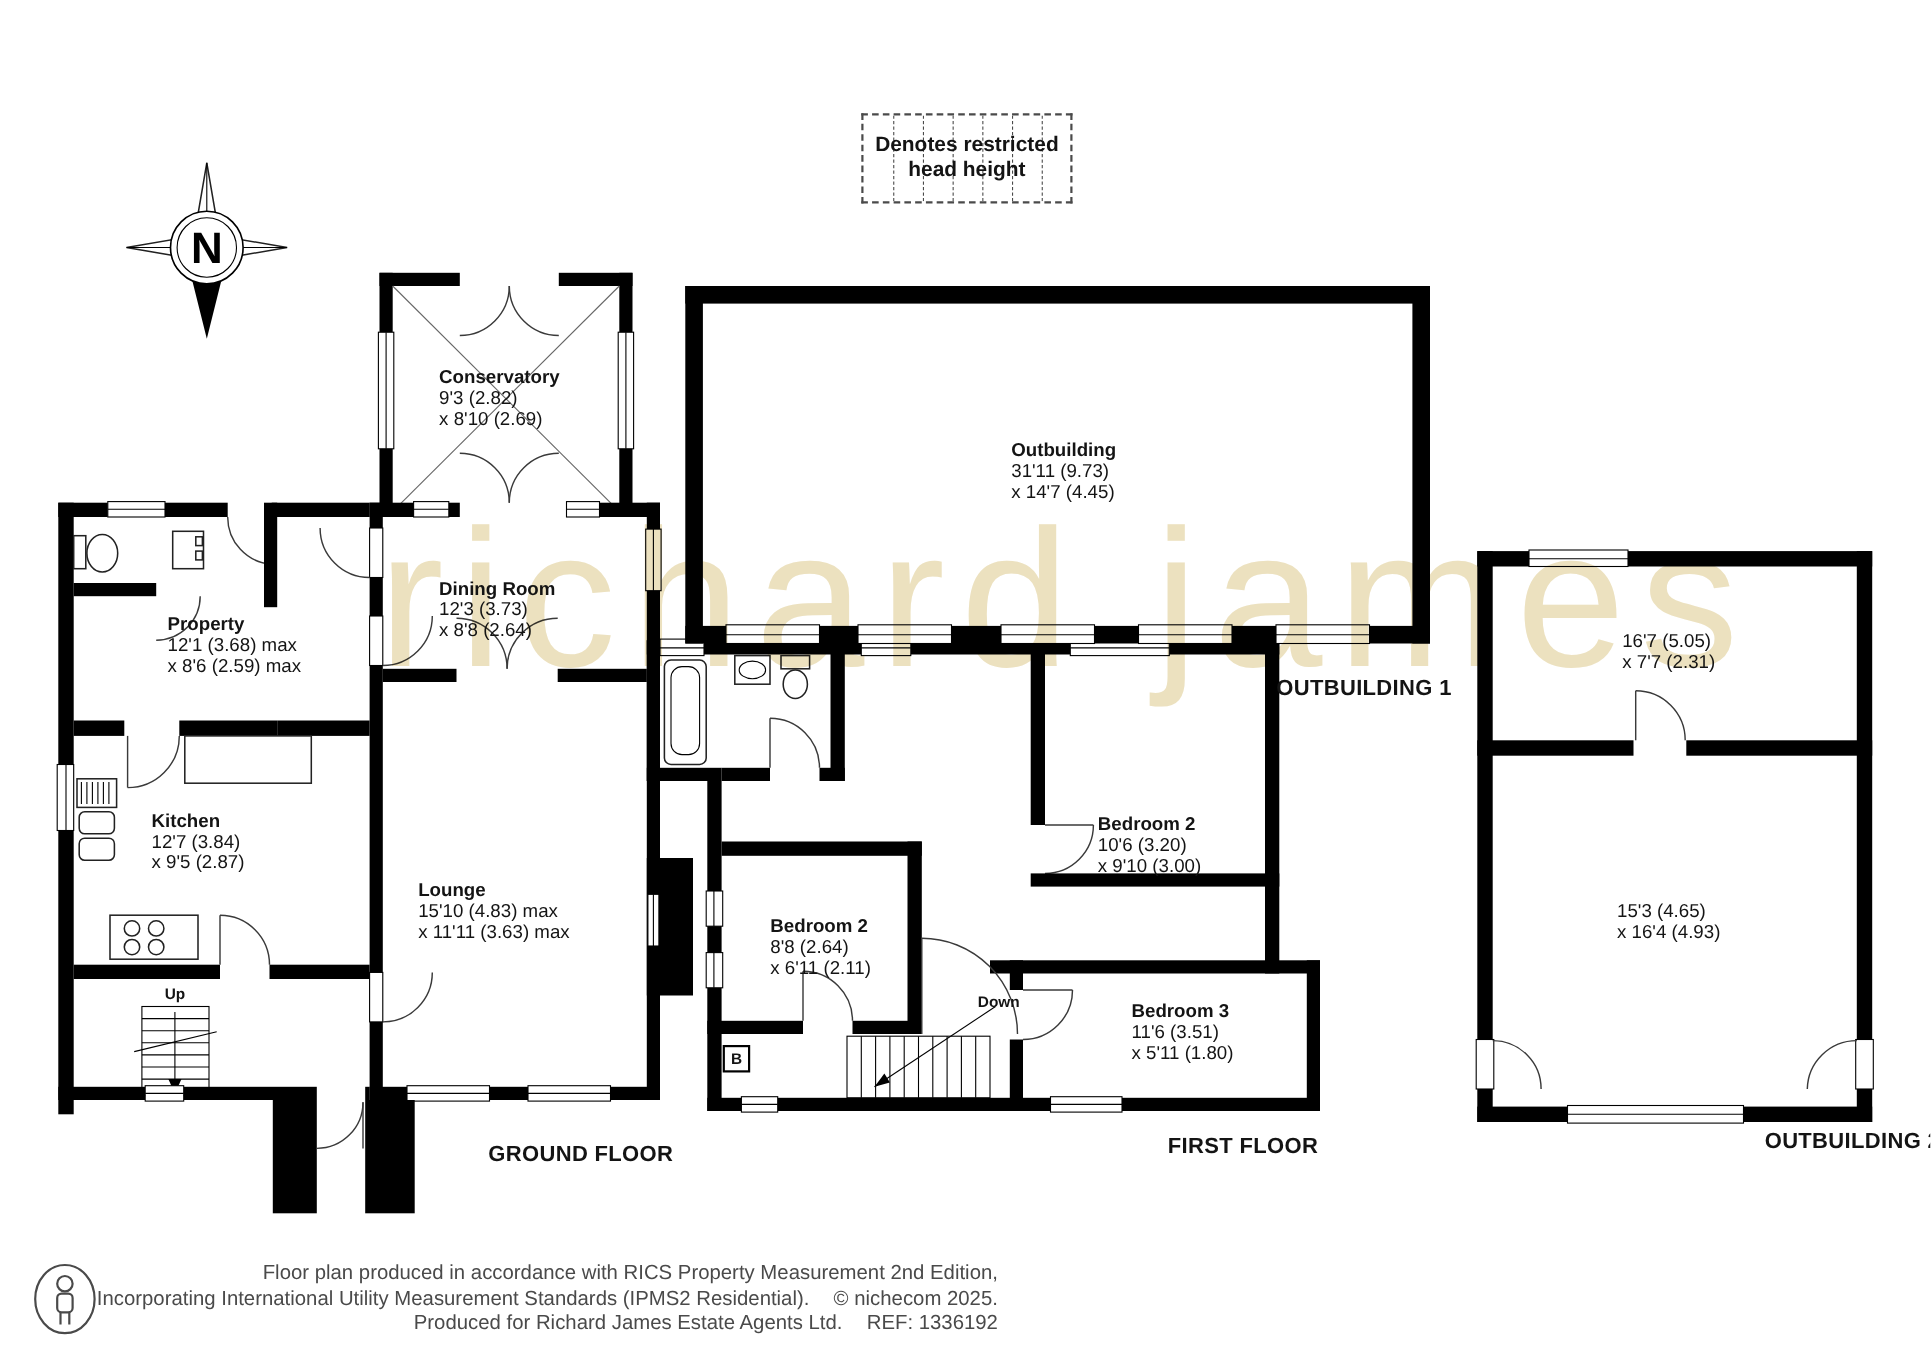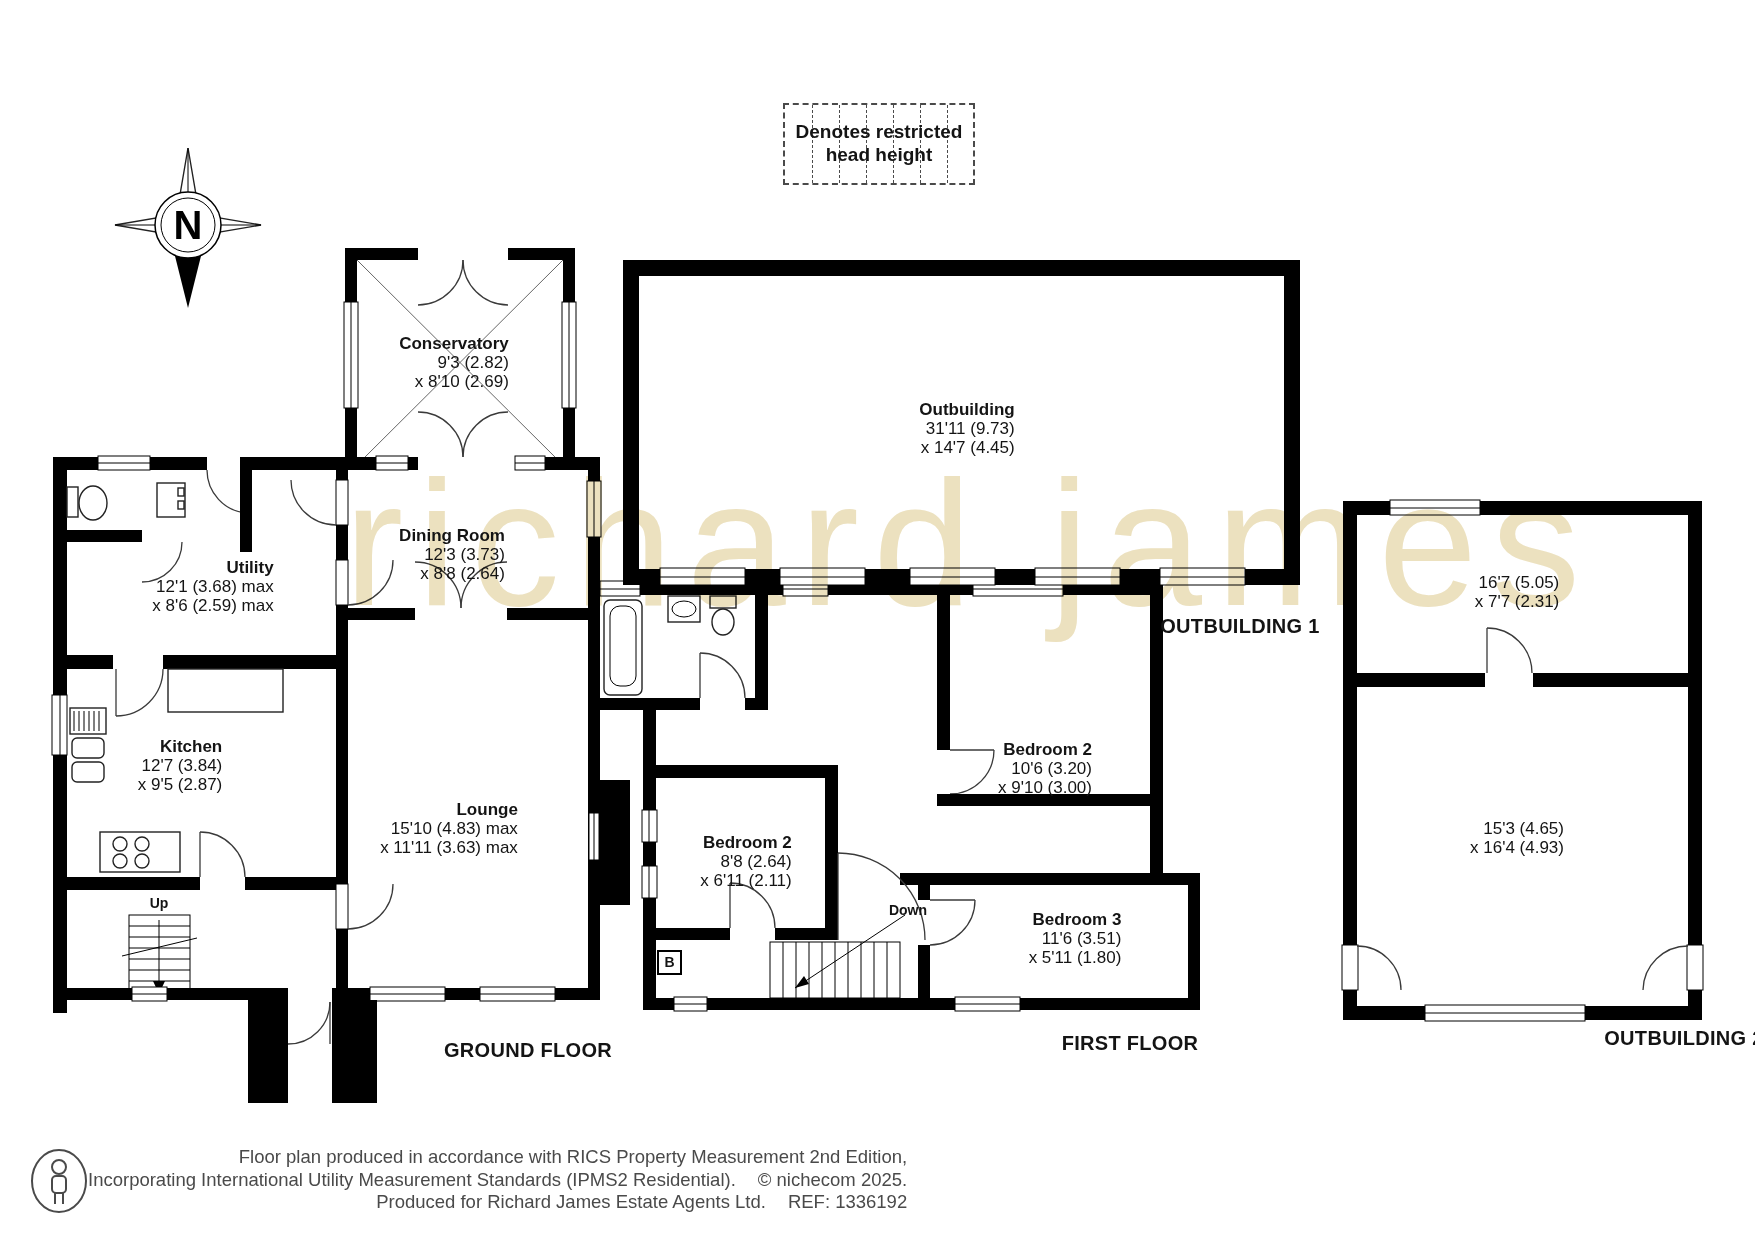--- a/index.html
+++ b/index.html
@@ -5,21 +5,21 @@
   html,body{margin:0;padding:0;background:#fff;}
   .canvas{position:relative;width:1755px;height:1241px;background:#ffffff;overflow:hidden;
           font-family:"Liberation Sans",sans-serif;color:#141414;}
   svg{position:absolute;z-index:2;}
   .wall{fill:#000;}
   .win{fill:#fff;stroke:#000;stroke-width:1;}
   .tl{stroke:#000;stroke-width:1;fill:none;}
   .arc{stroke:#3a3a3a;stroke-width:1.3;fill:none;}
   .fix{fill:#fff;stroke:#222;stroke-width:1.4;}
   .diag{stroke:#666;stroke-width:1;fill:none;}
-  .room-label{position:absolute;transform:translate(-50%,-50%);text-align:right;font-size:17px;
+  .room-label{position:absolute;transform:translate(-50%,-50%);text-align:left;font-size:17px;
               line-height:19px;white-space:nowrap;z-index:7;}
   .room-name{font-weight:700;}
   .floor-title{position:absolute;transform:translate(-50%,-50%);font-weight:700;font-size:20px;
                letter-spacing:.3px;white-space:nowrap;z-index:7;}
   .small-label{position:absolute;transform:translate(-50%,-50%);font-weight:700;font-size:14px;z-index:7;}
   .header-block{position:absolute;top:18px;right:36px;text-align:right;font-size:26px;line-height:32px;
                 color:#1c1c1c;z-index:7;}
   .header-disclaimer{font-size:18px;margin-top:8px;}
   .legend-box{position:absolute;left:783px;top:103px;width:192px;height:82px;border:2px dashed #4a4a4a;
               box-sizing:border-box;text-align:center;z-index:7;overflow:hidden;}
@@ -308,21 +308,21 @@
     <div class="room-name">Conservatory</div>
     <div>9'3 (2.82)</div>
     <div>x 8'10 (2.69)</div>
   </div>
   <div class="room-label" style="left:452px;top:554px">
     <div class="room-name">Dining Room</div>
     <div>12'3 (3.73)</div>
     <div>x 8'8 (2.64)</div>
   </div>
   <div class="room-label" style="left:213px;top:586px">
-    <div class="room-name">Utility</div>
+    <div class="room-name">Property</div>
     <div>12'1 (3.68) max</div>
     <div>x 8'6 (2.59) max</div>
   </div>
   <div class="room-label" style="left:180px;top:765px">
     <div class="room-name">Kitchen</div>
     <div>12'7 (3.84)</div>
     <div>x 9'5 (2.87)</div>
   </div>
   <div class="room-label" style="left:449px;top:828px">
     <div class="room-name">Lounge</div>

